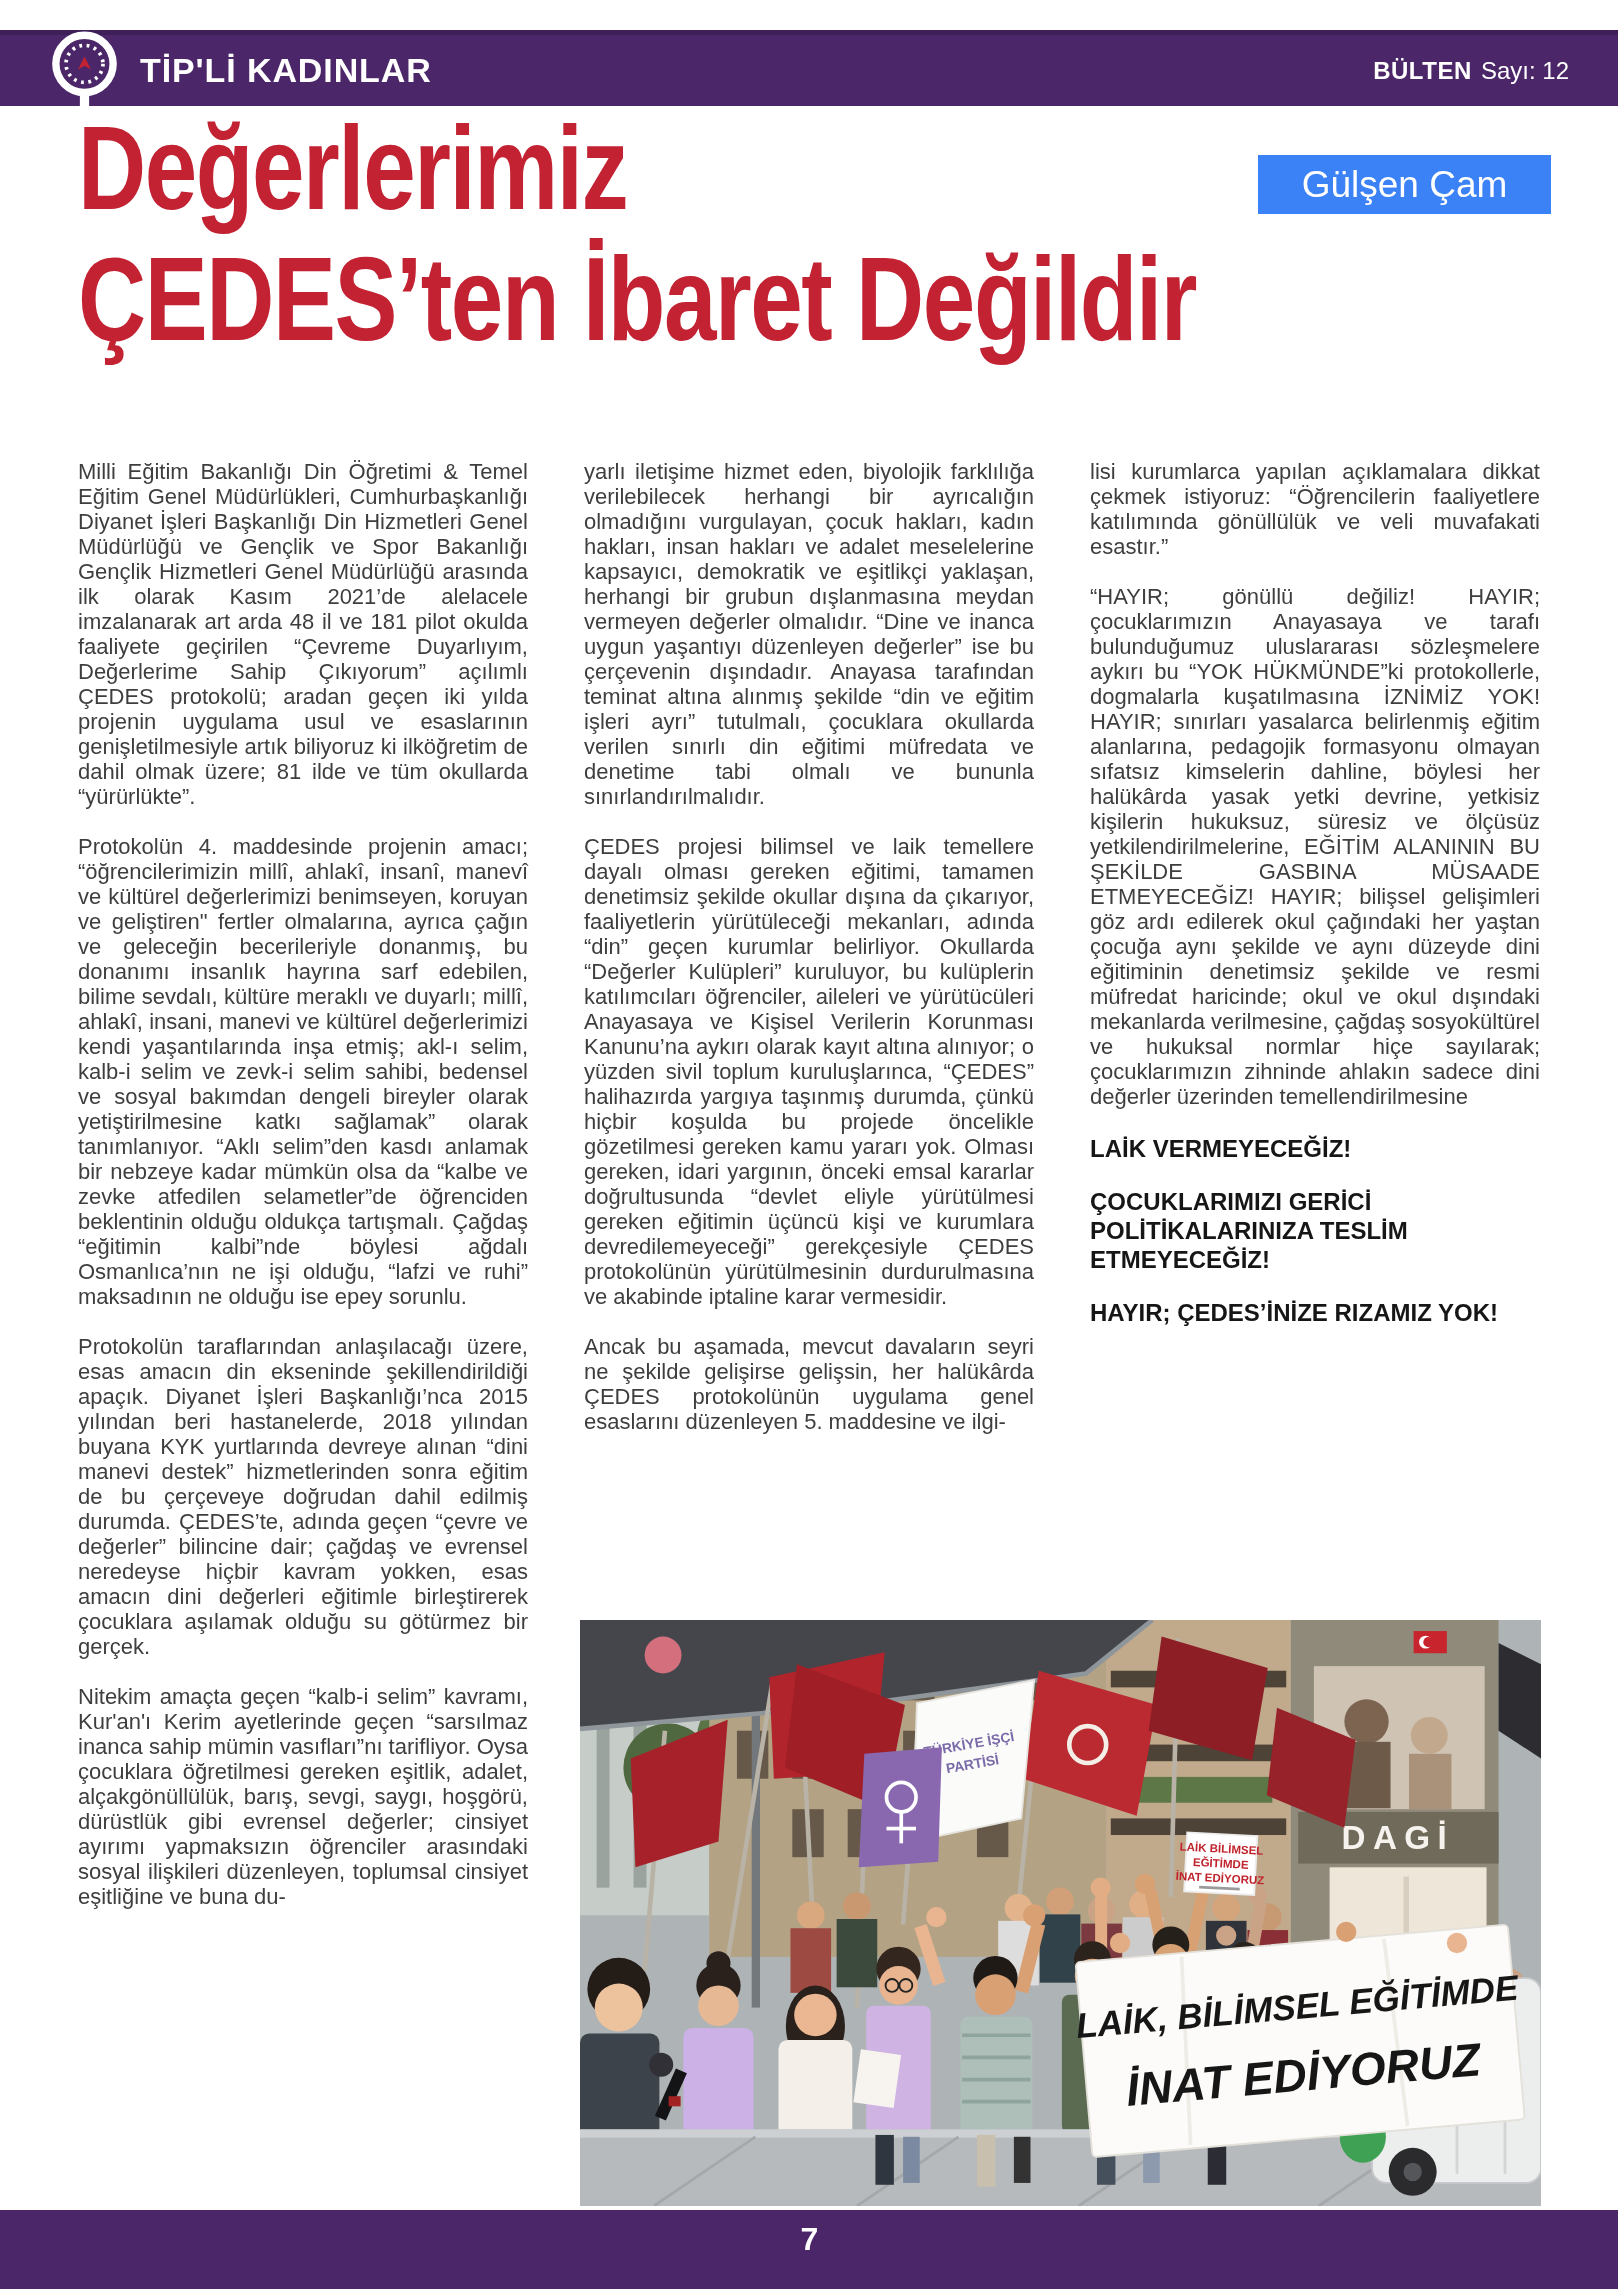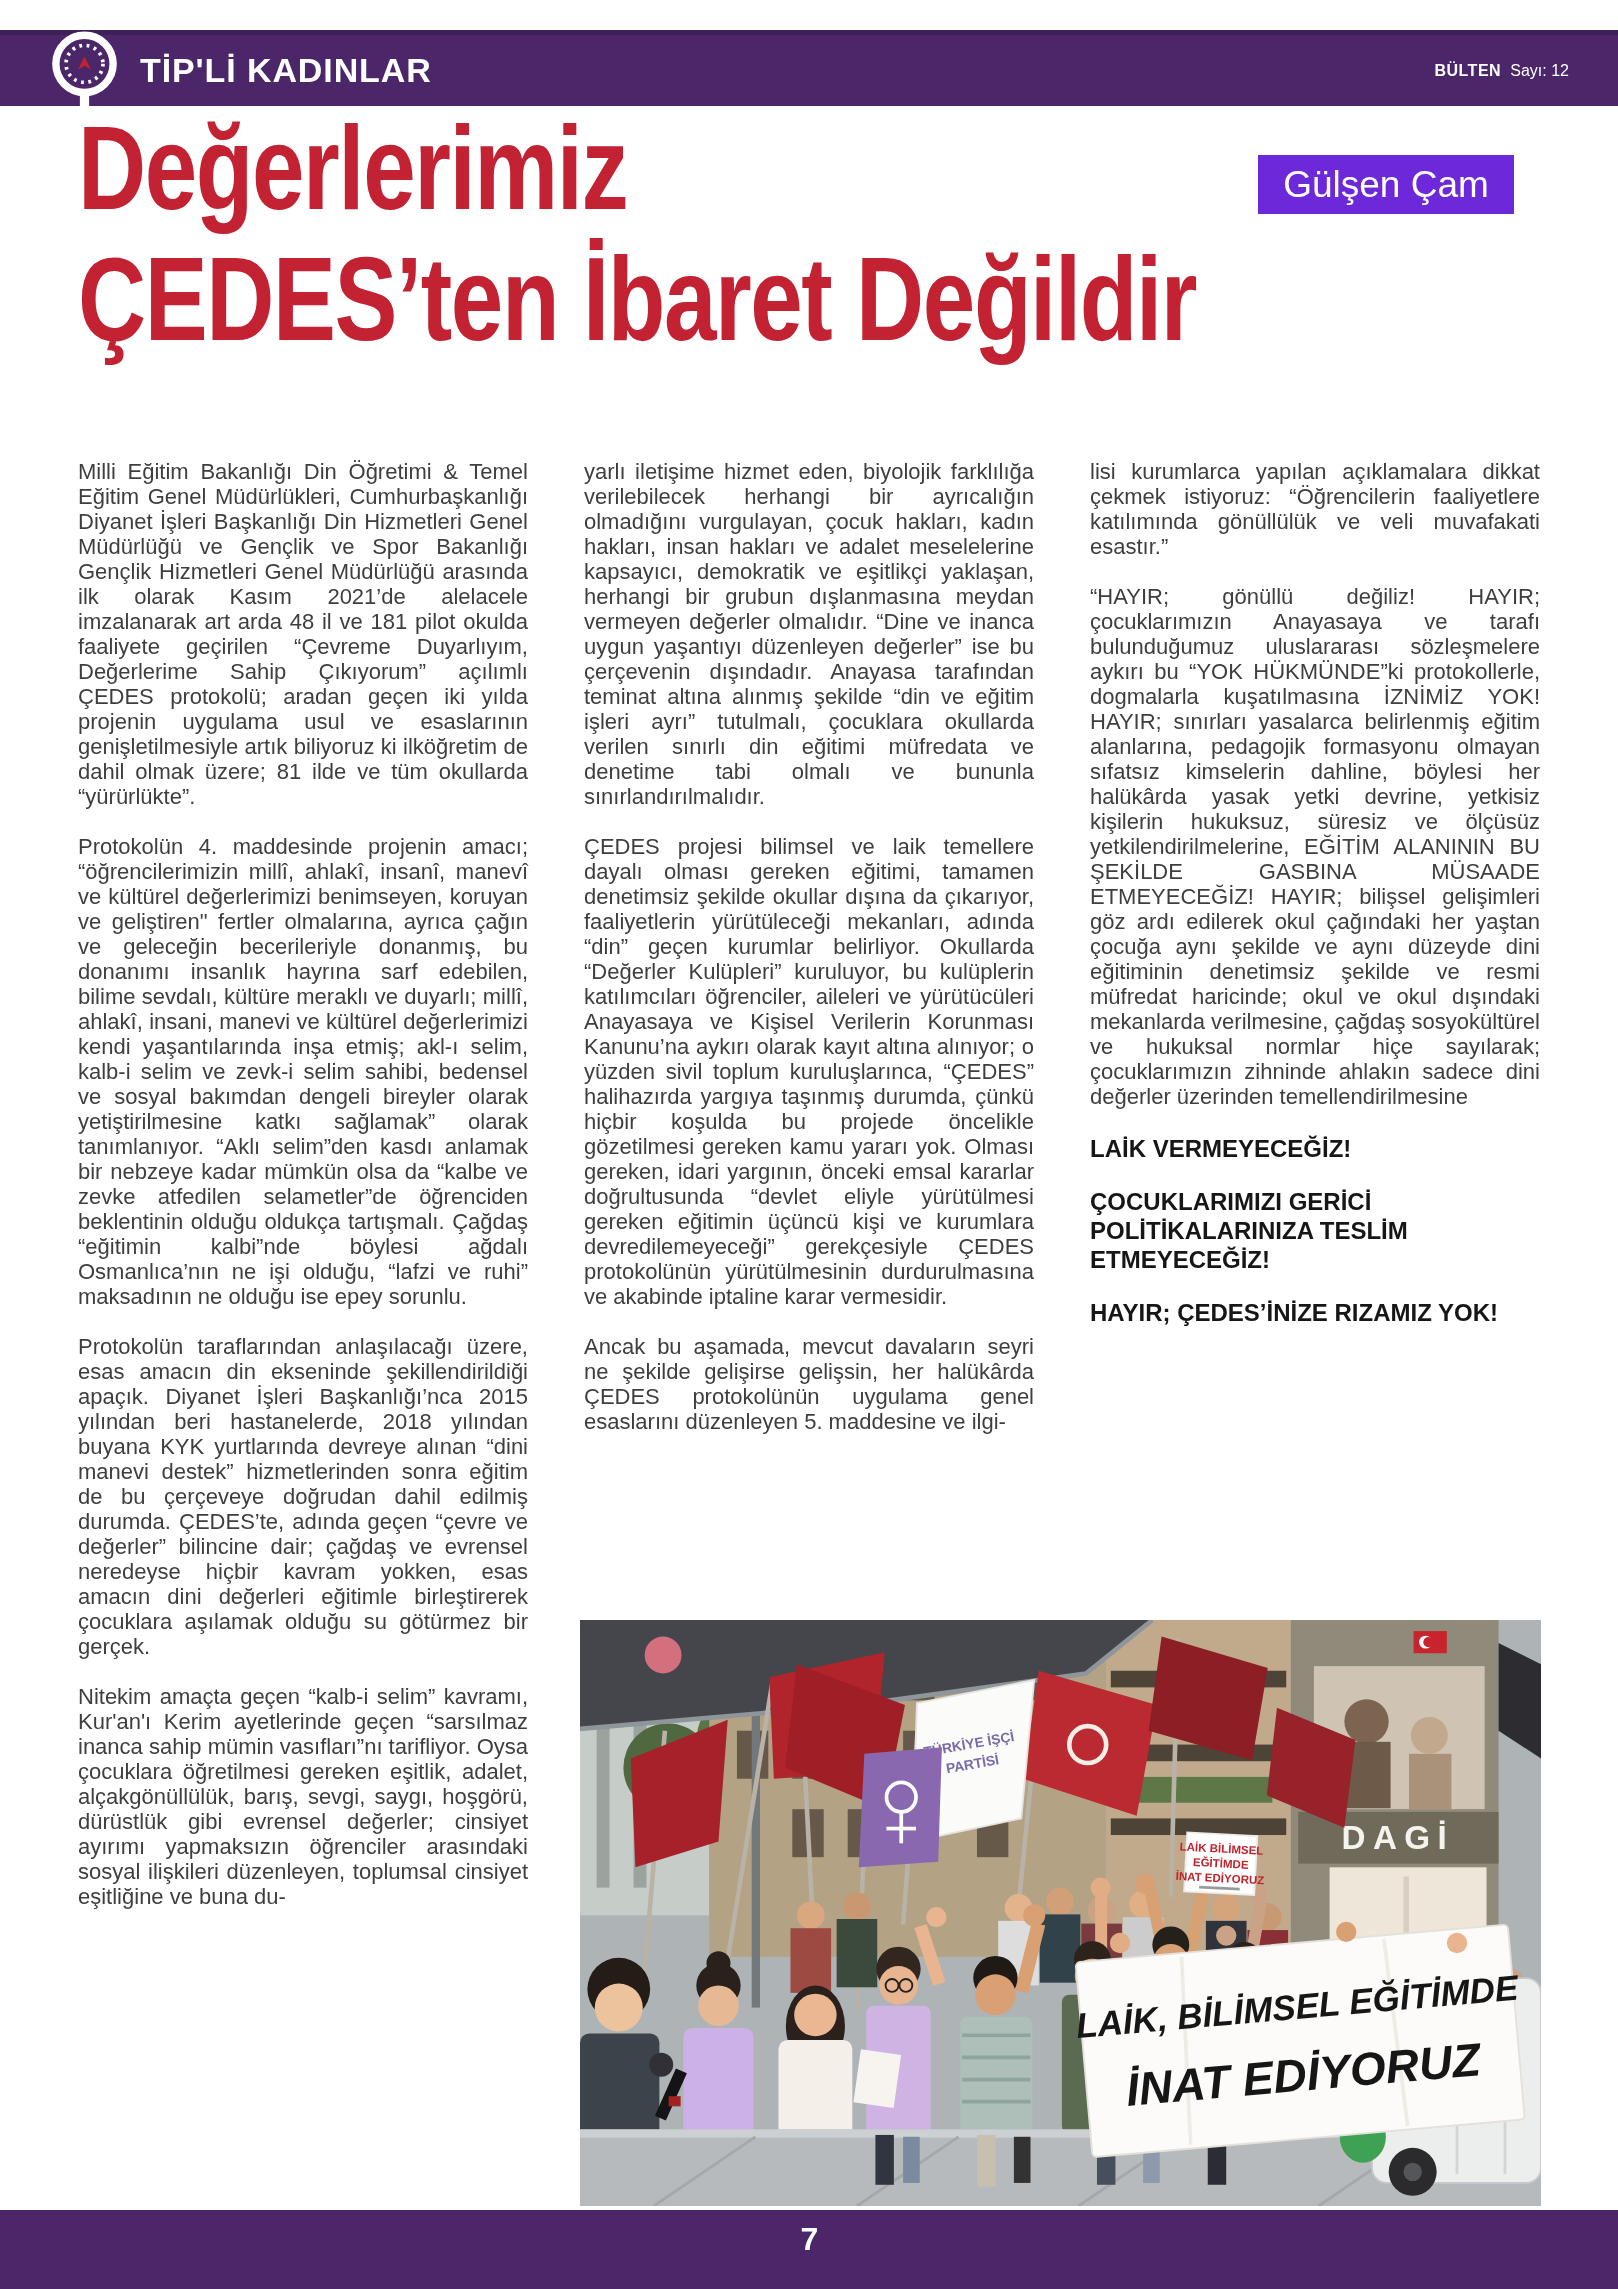--- a/index.html
+++ b/index.html
@@ -6,29 +6,29 @@
   .page{position:relative;width:1619px;height:2290px;background:#ffffff;overflow:hidden;
         font-family:"Liberation Sans",sans-serif;}
 
   
   .topbar{position:absolute;left:0;top:30px;width:1619px;height:76px;background:#4b2668;
           border-top:5.5px solid #3f1f58;box-sizing:border-box;display:flex;align-items:center;}
   .brand{display:flex;align-items:center;margin-left:42px;}
   .venus-wrap{width:85px;height:65px;position:relative;}
   .venus-wrap svg{position:absolute;left:0;top:-13px;overflow:visible;}
   .brand-text{color:#ffffff;font-weight:700;font-size:34px;letter-spacing:0.9px;margin-left:13px;}
-  .issue{margin-left:auto;margin-right:50px;color:#ffffff;font-size:16px;}
+  .issue{margin-left:auto;margin-right:50px;color:#ffffff;font-size:24px;}
   .issue .b{font-weight:700;margin-right:9.2px;letter-spacing:0.5px;}
 
   
   .title-block{position:absolute;left:78px;top:103px;width:1661px;}
   .title-block h1{margin:0;color:#c32232;font-weight:700;font-size:118px;line-height:131px;
                   letter-spacing:-1.8px;transform:scaleX(.8);transform-origin:left top;white-space:nowrap;}
   .title-block h1 span{display:block;}
-  .author-badge{position:absolute;left:1258px;top:155px;width:256px;height:59px;background:#6d28d9;
+  .author-badge{position:absolute;left:1258px;top:155px;width:293px;height:59px;background:#3b82f6;
                 color:#ffffff;font-size:37px;display:flex;align-items:center;justify-content:center;}
 
   
   .columns{position:absolute;left:78px;top:459px;width:1462px;display:flex;gap:56px;}
   .col{width:460px;color:#3e3e3e;font-size:22px;line-height:25px;text-align:justify;}
   .col p{margin:0 0 25px 0;}
   .col p.lead-bold{color:#161616;font-weight:700;font-size:23px;line-height:28px;}
   .col p.slogan{color:#161616;font-weight:700;font-size:24px;line-height:29px;margin:0 0 24px 0;text-align:left;}
 
   

